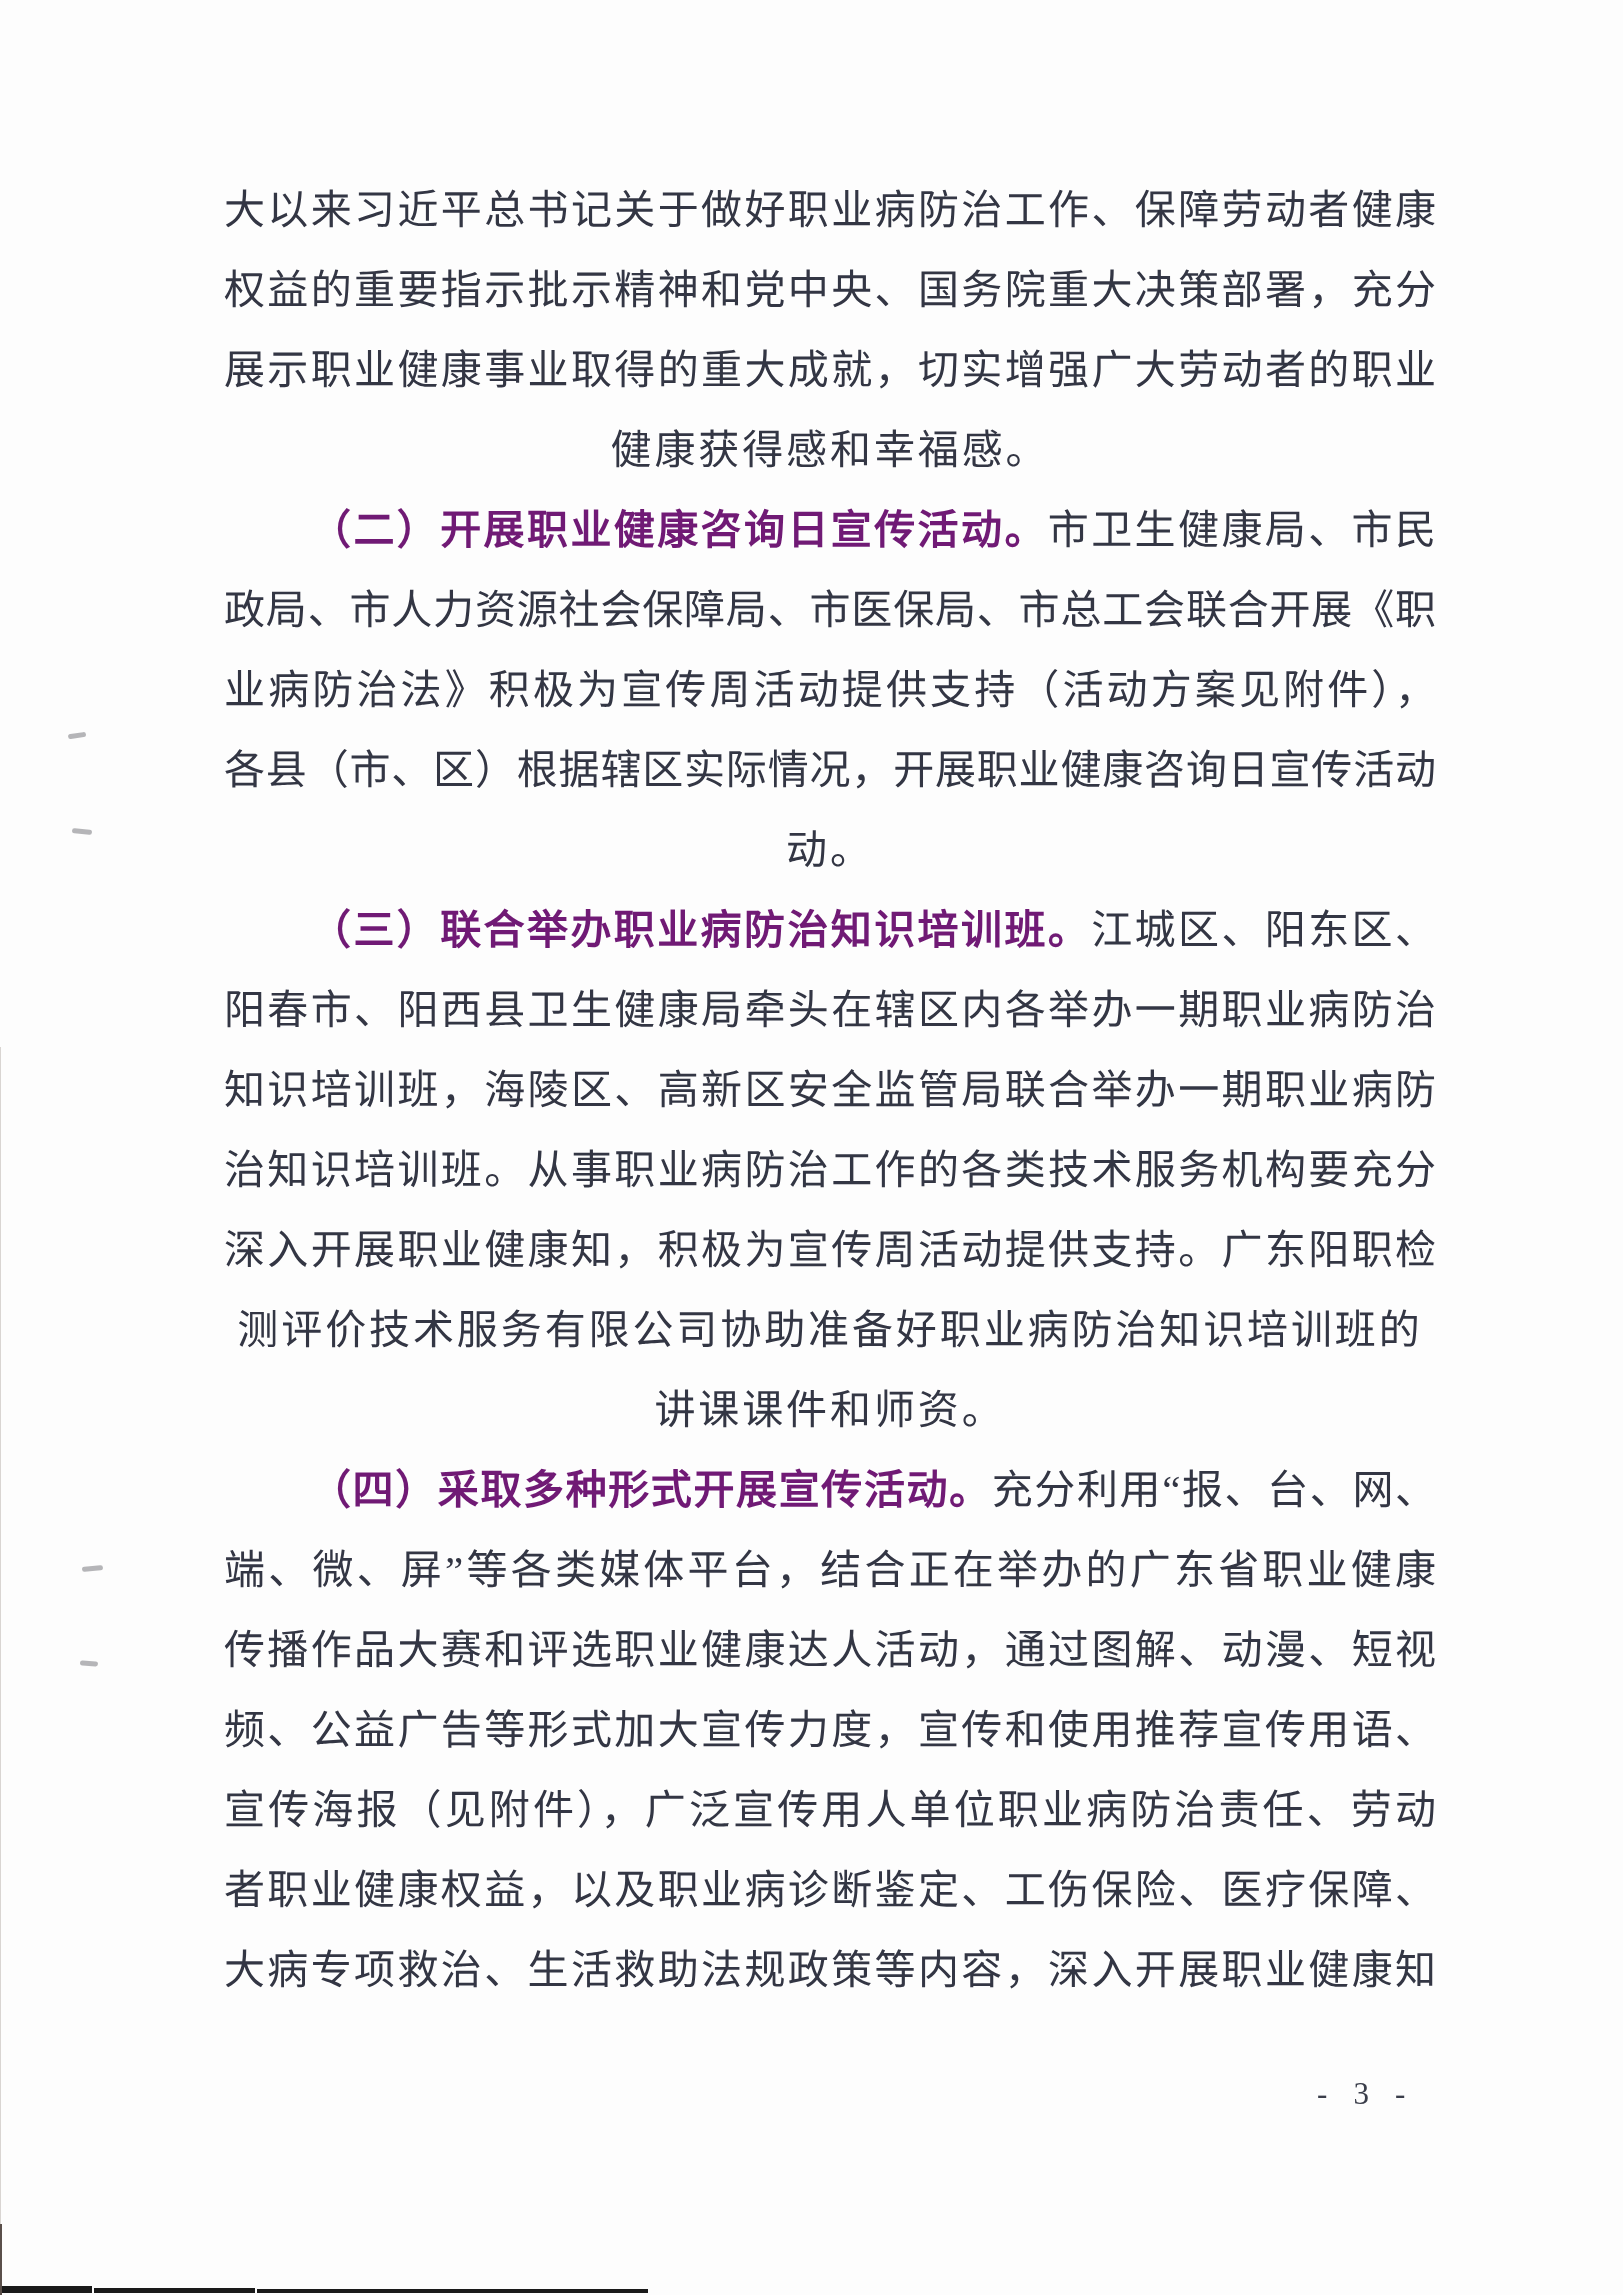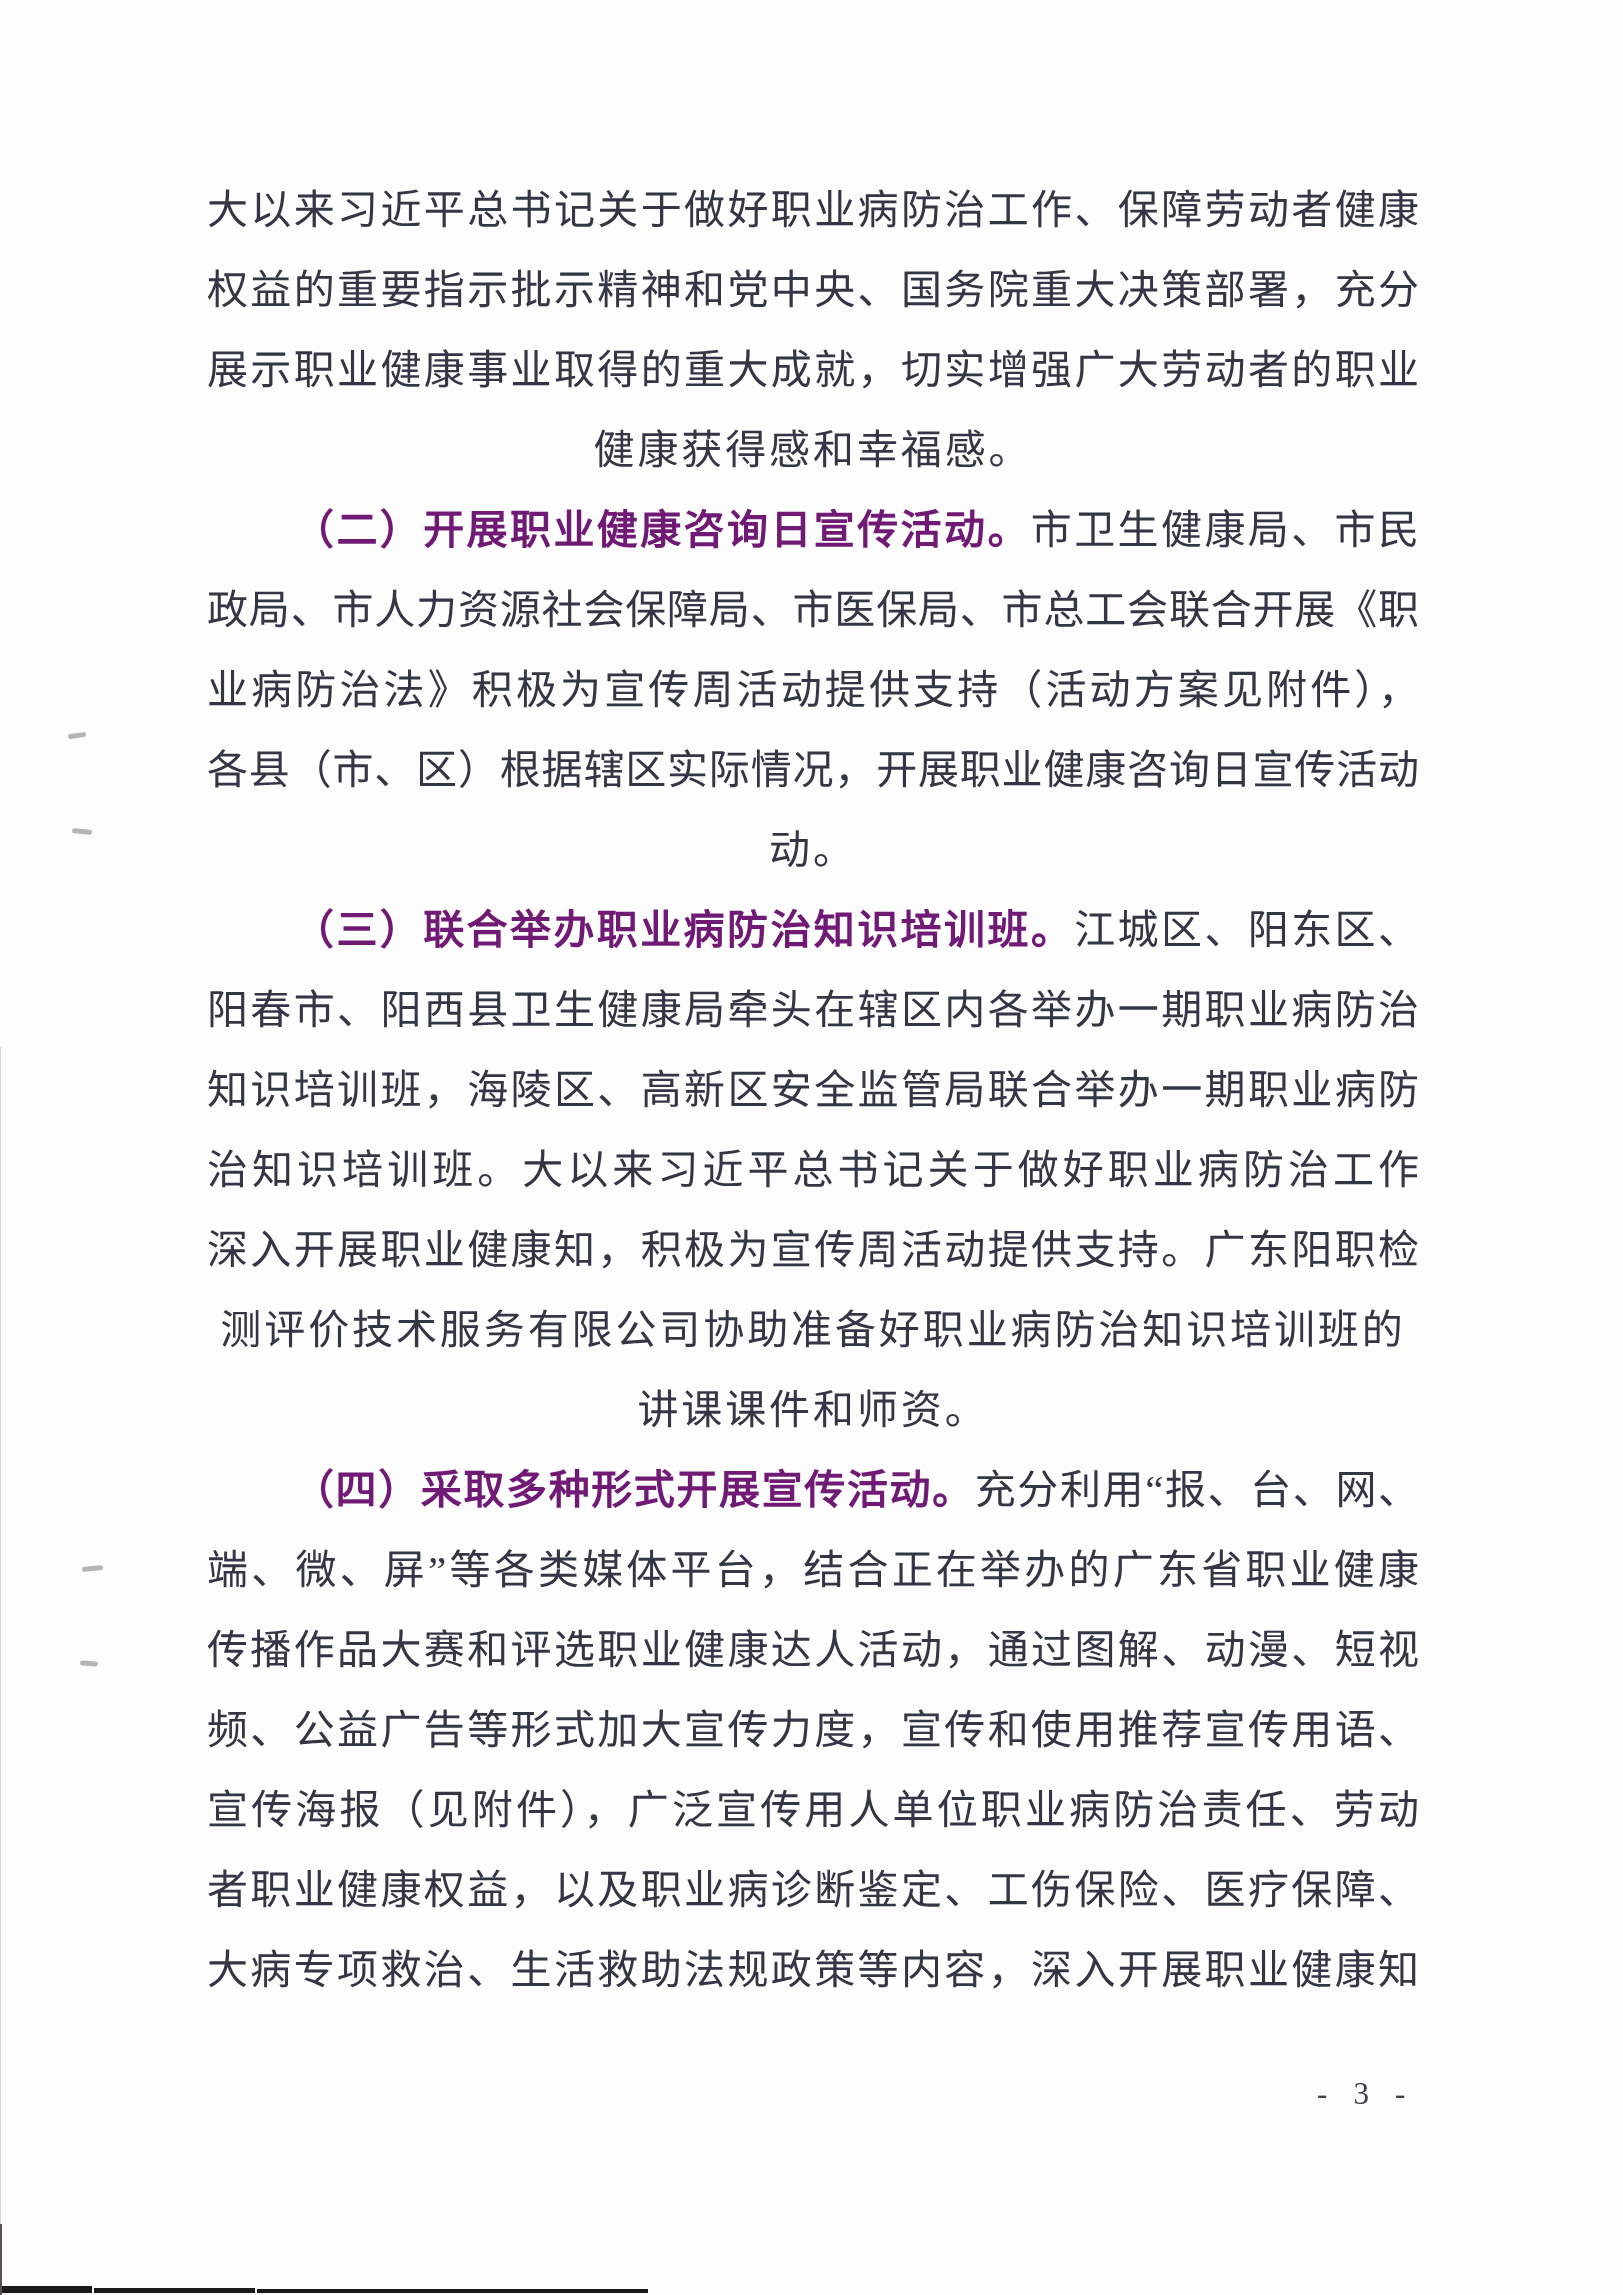--- a/index.html
+++ b/index.html
@@ -11,21 +11,21 @@
     position: relative;
     width: 1623px;
     height: 2295px;
     background: #fdfdfd;
     font-family: "Liberation Serif", "DejaVu Serif", serif;
     color: #333644;
     overflow: hidden;
   }
   .text-block {
     position: absolute;
-    left: 207px;
+    left: 224px;
     top: 170px;
     width: 1212px;
   }
   .line {
     height: 80px;
     line-height: 80px;
     font-size: 41px;
     white-space: nowrap;
     text-align: center;
   }
@@ -98,21 +98,21 @@
       <div class="line justify"><span>展示职业健康事业取得的重大成就，切实增强广大劳动者的职业</span></div>
       <div class="line short"><span>健康获得感和幸福感。</span></div>
       <div class="line justify indent"><span class="b">（二）开展职业健康咨询日宣传活动。</span><span>市卫生健康局、市民</span></div>
       <div class="line justify"><span>政局、市人力资源社会保障局、市医保局、市总工会联合开展《职</span></div>
       <div class="line justify"><span>业病防治法》积极为宣传周活动提供支持（活动方案见附件），</span></div>
       <div class="line justify"><span>各县（市、区）根据辖区实际情况，开展职业健康咨询日宣传活动</span></div>
       <div class="line short"><span>动。</span></div>
       <div class="line justify indent"><span class="b">（三）联合举办职业病防治知识培训班。</span><span>江城区、阳东区、</span></div>
       <div class="line justify"><span>阳春市、阳西县卫生健康局牵头在辖区内各举办一期职业病防治</span></div>
       <div class="line justify"><span>知识培训班，海陵区、高新区安全监管局联合举办一期职业病防</span></div>
-      <div class="line justify"><span>治知识培训班。大以来习近平总书记关于做好职业病防治工作</span></div>
+      <div class="line justify"><span>治知识培训班。从事职业病防治工作的各类技术服务机构要充分</span></div>
       <div class="line justify"><span>深入开展职业健康知，积极为宣传周活动提供支持。广东阳职检</span></div>
       <div class="line short"><span>测评价技术服务有限公司协助准备好职业病防治知识培训班的</span></div>
       <div class="line short"><span>讲课课件和师资。</span></div>
       <div class="line justify indent"><span class="b">（四）采取多种形式开展宣传活动。</span><span>充分利用“报、台、网、</span></div>
       <div class="line justify"><span>端、微、屏”等各类媒体平台，结合正在举办的广东省职业健康</span></div>
       <div class="line justify"><span>传播作品大赛和评选职业健康达人活动，通过图解、动漫、短视</span></div>
       <div class="line justify"><span>频、公益广告等形式加大宣传力度，宣传和使用推荐宣传用语、</span></div>
       <div class="line justify"><span>宣传海报（见附件），广泛宣传用人单位职业病防治责任、劳动</span></div>
       <div class="line justify"><span>者职业健康权益，以及职业病诊断鉴定、工伤保险、医疗保障、</span></div>
       <div class="line justify"><span>大病专项救治、生活救助法规政策等内容，深入开展职业健康知</span></div>

